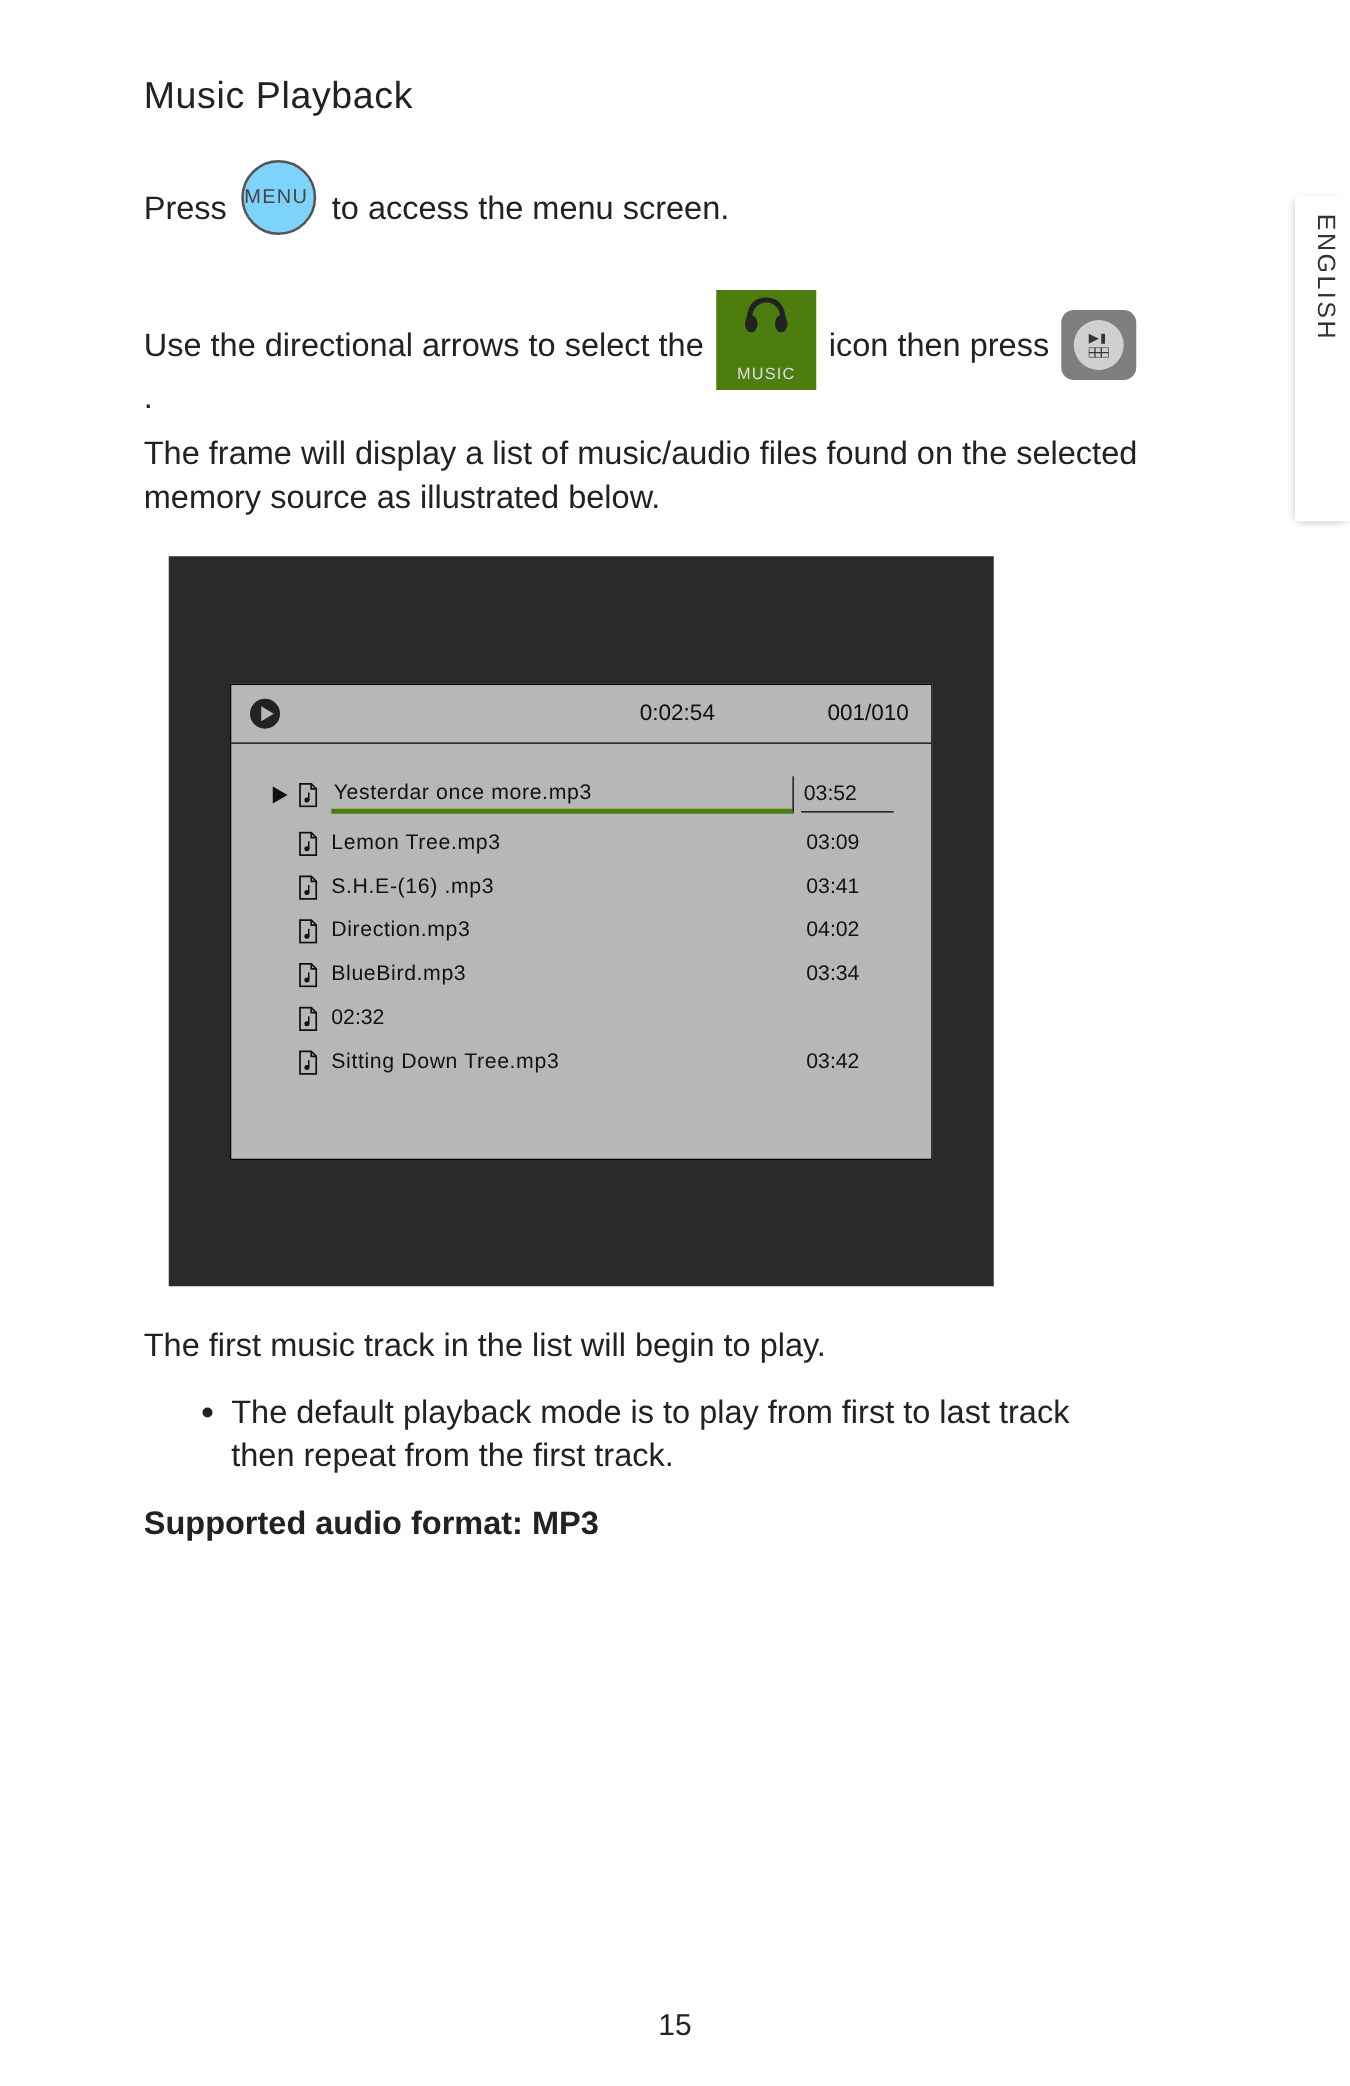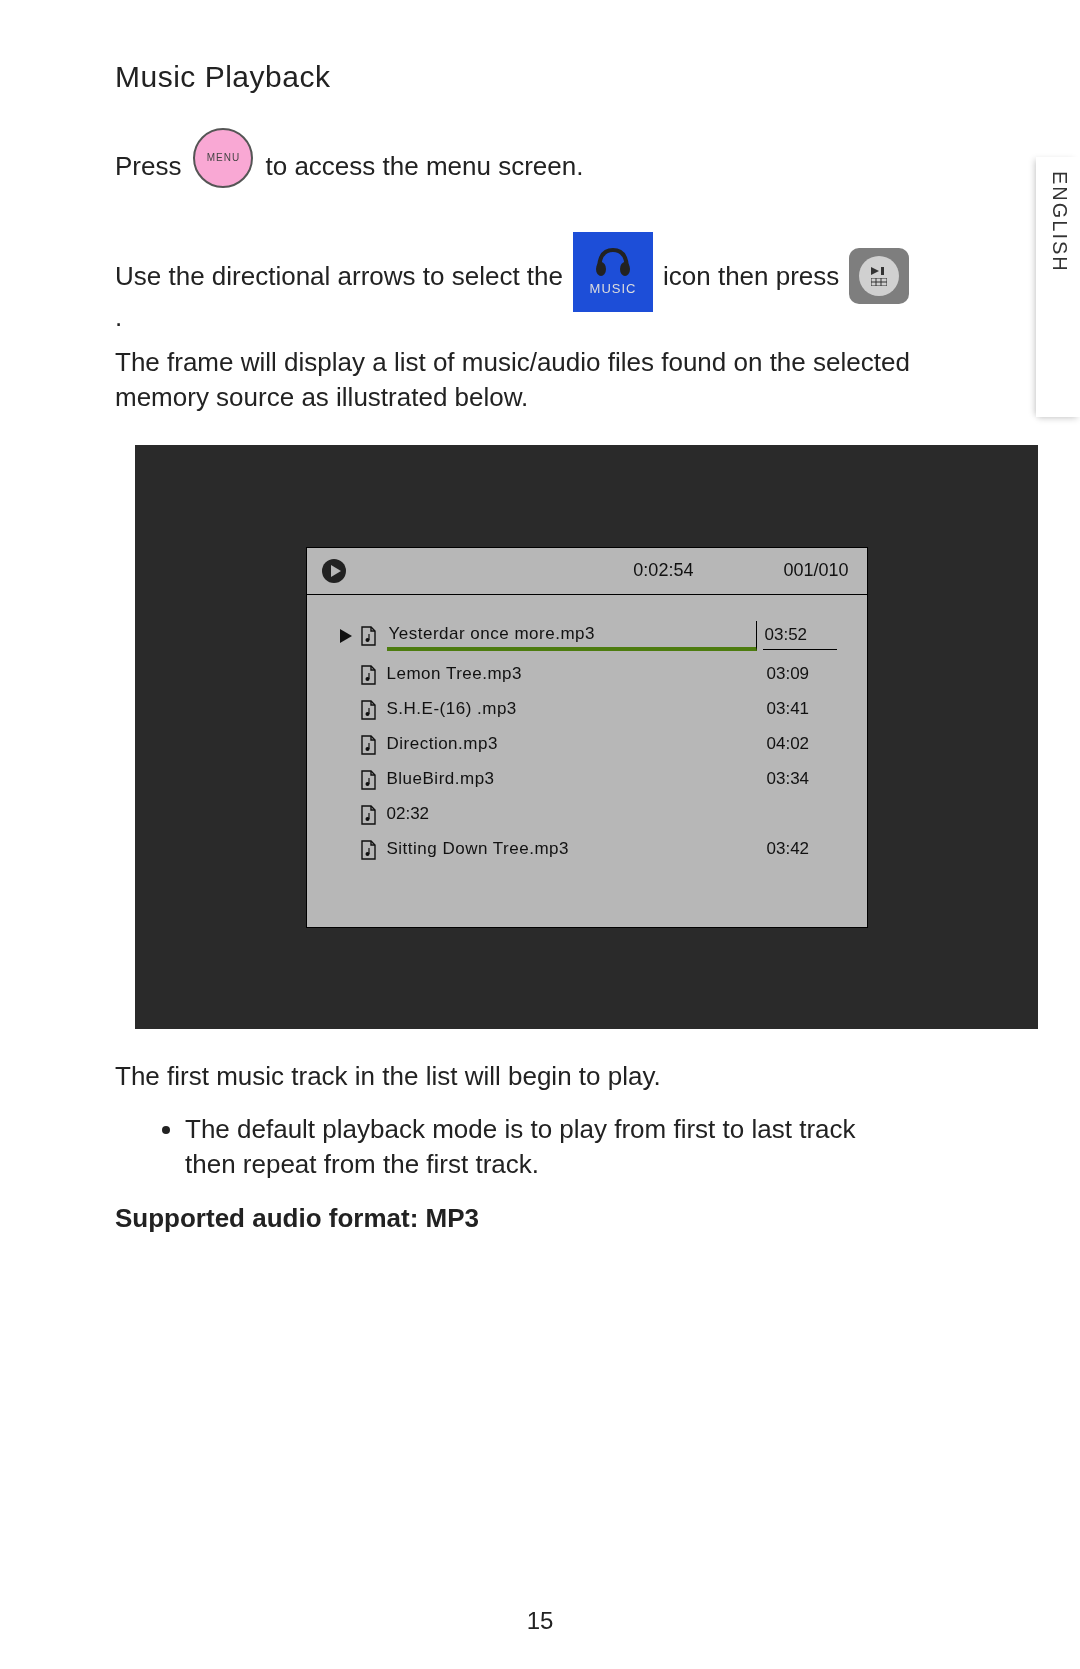--- a/index.html
+++ b/index.html
@@ -33,41 +33,41 @@
   }
   .inline-row {
     display: flex;
     align-items: flex-end;
     flex-wrap: wrap;
     gap: 6px;
   }
   .btn-menu {
     display: inline-flex;
     align-items: center;
-    justify-content: center;
+    justify-content: flex-start;
     width: 56px;
     height: 56px;
     border: 2px solid #555;
     border-radius: 50%;
-    font-size: 10px;
+    font-size: 16px;
     letter-spacing: 1px;
     color: #444;
-    background: #f9a8d4;
+    background: #7dd3fc;
     margin: 0 6px;
     position: relative;
     top: 4px;
   }
   .btn-music {
     display: inline-flex;
     flex-direction: column;
     align-items: center;
-    justify-content: center;
+    justify-content: space-between;
     width: 80px;
     height: 80px;
-    background: #1d4ed8;
+    background: #4d7c0f;
     color: #ddd;
     font-size: 13px;
     letter-spacing: 1px;
     padding-bottom: 4px;
     box-sizing: border-box;
     margin: 0 4px;
     position: relative;
     top: 18px;
   }
   .btn-music svg { margin-bottom: 4px; }
@@ -108,21 +108,21 @@
     text-orientation: mixed;
     font-size: 20px;
     letter-spacing: 2px;
     color: #333;
     position: absolute;
     top: 14px;
     left: 12px;
   }
   .screenshot {
     margin: 30px 0 30px 20px;
-    width: 903px;
+    width: 660px;
     height: 584px;
     background: #2a2a2a;
     display: flex;
     align-items: center;
     justify-content: center;
   }
   .panel {
     width: 560px;
     background: #b7b7b7;
     border: 1px solid #000;

